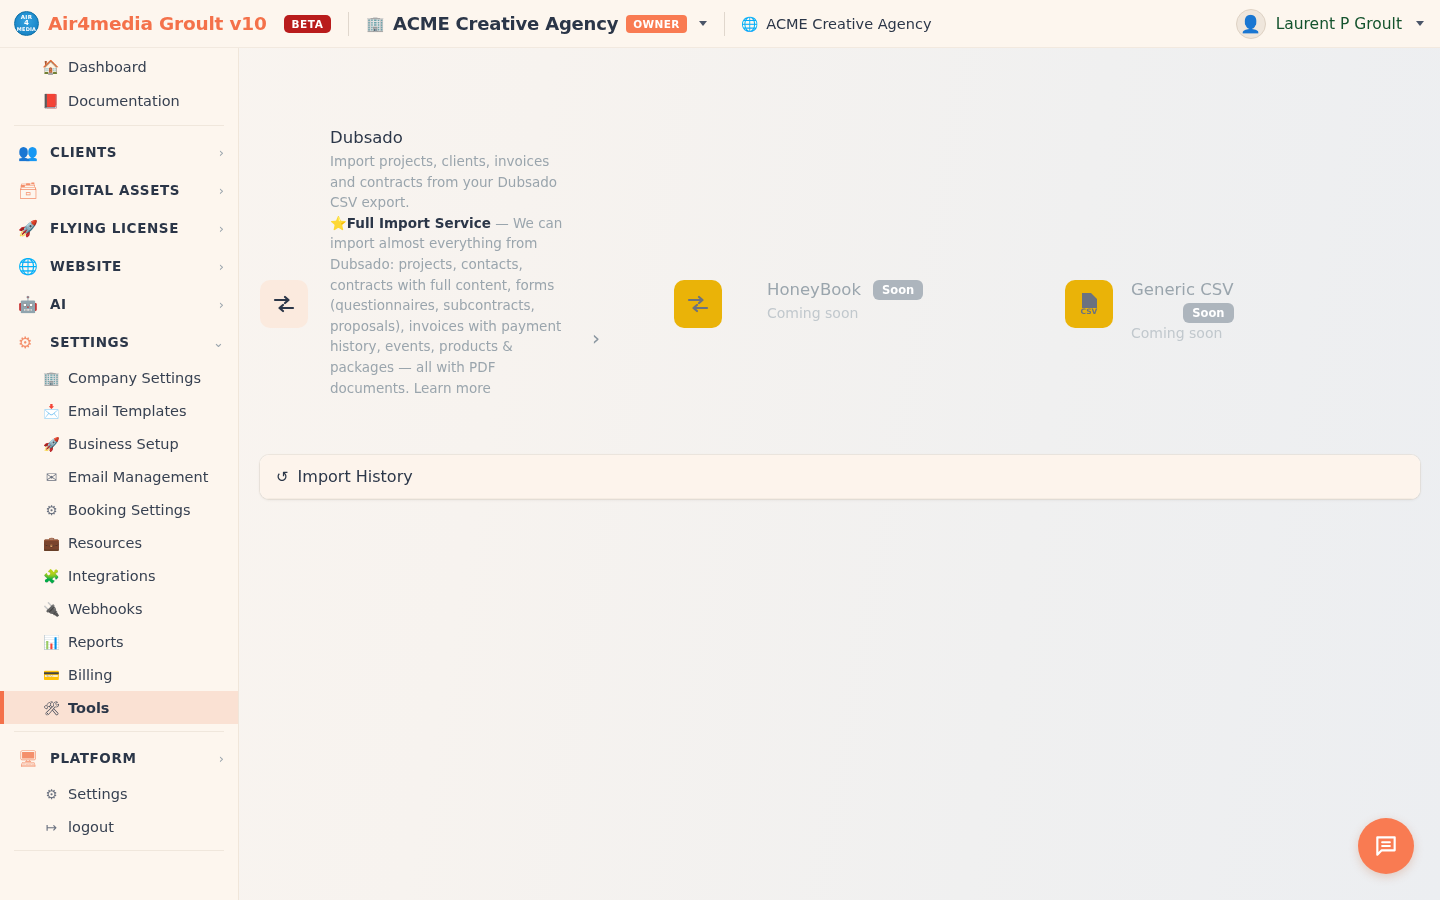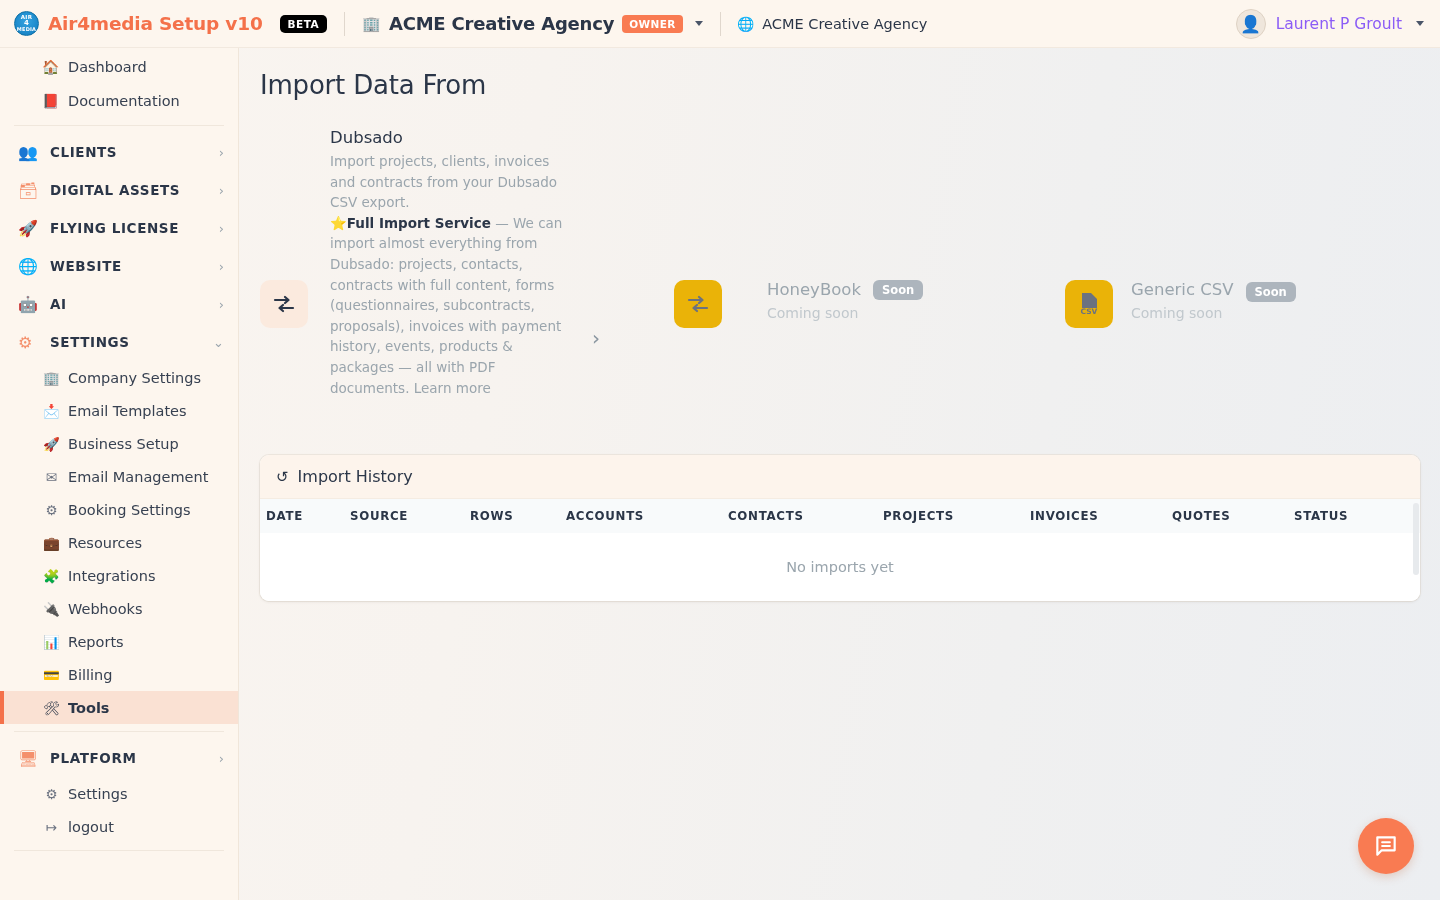--- a/index.html
+++ b/index.html
@@ -30,21 +30,21 @@
     color: #fff; line-height: 1; flex-shrink: 0;
     border: 1px solid #0d6fa5;
   }
   .logo-badge .l1 { font-size: 5.5px; font-weight: bold; letter-spacing: .3px; }
   .logo-badge .l2 { font-size: 7px; font-weight: bold; }
   .logo-badge .l3 { font-size: 5px; font-weight: bold; letter-spacing: .2px; }
   .brand-name {
     font-size: 18.5px; font-weight: bold; color: #f4714a; letter-spacing: -.2px;
   }
   .beta-badge {
-    background: #000000; color: #fff; font-size: 10.5px; font-weight: bold;
+    background: #b91c1c; color: #fff; font-size: 10.5px; font-weight: bold;
     padding: 3px 8px; border-radius: 5px; letter-spacing: .5px; margin-left: 8px;
   }
   .hdr-sep { width: 1px; height: 24px; background: #e0d7cd; margin: 0 17px; }
   .org { display: flex; align-items: center; gap: 8px; }
   .org-icon { font-size: 15px; color: #2b3648; }
   .org-name { font-size: 18px; font-weight: bold; color: #2b3648; letter-spacing: -.2px; }
   .owner-badge {
     background: #f97b52; color: #fff; font-size: 10.5px; font-weight: bold;
     padding: 3px 7px; border-radius: 4px; letter-spacing: .4px;
   }
@@ -54,21 +54,21 @@
   }
   .agency { display: flex; align-items: center; gap: 7px; font-size: 14.5px; color: #2b3648; }
   .globe-ic { color: #7fd4b4; font-size: 14px; }
   .user-area { margin-left: auto; display: flex; align-items: center; gap: 10px; }
   .avatar {
     width: 30px; height: 30px; border-radius: 50%;
     background: #efe6dc; border: 1px solid #ded2c4;
     display: flex; align-items: center; justify-content: center;
     font-size: 17px; color: #2b3648; overflow: hidden;
   }
-  .user-name { font-size: 15.5px; color: #8b5cf6; }
+  .user-name { font-size: 15.5px; color: #14532d; }
 
   
   .sidebar {
     position: absolute; top: 48px; left: 0; width: 239px; height: 852px;
     background: #fdf6ee;
     border-right: 1px solid #f0e6da;
     overflow: hidden;
     z-index: 30;
   }
   .nav-item {
@@ -178,21 +178,21 @@
 </head>
 <body>
 
 <div class="header">
   <div class="brand">
     <div class="logo-badge">
       <span class="l1">AIR</span>
       <span class="l2">4</span>
       <span class="l3">MEDIA</span>
     </div>
-    <span class="brand-name">Air4media Setup v10</span>
+    <span class="brand-name">Air4media Groult v10</span>
     <span class="beta-badge">BETA</span>
   </div>
 
   <div class="hdr-sep"></div>
 
   <div class="org">
     <span class="org-icon">🏢</span>
     <span class="org-name">ACME Creative Agency</span>
     <span class="owner-badge">OWNER</span>
     <span class="caret-dn"></span>
@@ -318,21 +318,20 @@
   <div class="sub-item">
     <span class="ic">↦</span>
     <span class="lbl">logout</span>
   </div>
 
   <div class="divider"></div>
 </nav>
 
 <main class="main">
 
-  <h1 class="page-title">Import Data From</h1>
 
   <section class="cards-row">
 
     <div class="card" style="left:21px; top:0;">
       <div class="card-icon" style="margin-top:152px;">
         <svg width="24" height="24" viewBox="0 0 24 24" fill="none" stroke="#2b3648" stroke-width="2.2" stroke-linecap="round" stroke-linejoin="round">
           <path d="M3 8h13"></path>
             <path d="M13 5l3.5 3L13 11"></path>
           <path d="M21 16H8"></path>
             <path d="M11 13l-3.5 3L11 19"></path>
@@ -368,55 +367,35 @@
     </div>
 
     <div class="card" style="left:826px; top:152px;">
       <div class="card-icon gray">
         <svg width="24" height="26" viewBox="0 0 24 26" fill="none" stroke="#6b7280" stroke-width="2" stroke-linejoin="round">
           <path d="M5 2h9l6 6v9H5z" fill="#6b7280" stroke="none"></path>
           <text x="12" y="23" font-size="7.5" font-family="DejaVu Sans" font-weight="bold" fill="#6b7280" text-anchor="middle" stroke="none">CSV</text>
         </svg>
       </div>
       <div class="card-body">
-        <div style="display:flex; align-items:center;">
+        <div style="display:flex; align-items:flex-end;flex-direction:column;">
           <div class="card-title muted">Generic CSV</div>
           <span class="soon-badge">Soon</span>
         </div>
         <div class="coming">Coming soon</div>
       </div>
     </div>
   </section>
 
   <section class="history-panel">
     <div class="history-head">
       <span class="hic">↺</span>
       <span class="htxt">Import History</span>
     </div>
 
-    <table>
-      <thead>
-        <tr>
-          <th style="width:90px;">DATE</th>
-          <th style="width:120px;">SOURCE</th>
-          <th style="width:96px;">ROWS</th>
-          <th style="width:162px;">ACCOUNTS</th>
-          <th style="width:155px;">CONTACTS</th>
-          <th style="width:147px;">PROJECTS</th>
-          <th style="width:142px;">INVOICES</th>
-          <th style="width:122px;">QUOTES</th>
-          <th>STATUS</th>
-        </tr>
-      </thead>
-      <tbody>
-        <tr>
-          <td class="empty" colspan="9">No imports yet</td>
-        </tr>
-      </tbody>
-    </table>
     <div class="panel-scroll"></div>
   </section>
 
   <button class="chat-fab">
     <svg width="26" height="26" viewBox="0 0 24 24" fill="none" stroke="#ffffff" stroke-width="2" stroke-linecap="round" stroke-linejoin="round">
       <path d="M4 4h16v12H8l-4 4z"></path>
       <path d="M8.5 8.5h7"></path>
         <path d="M8.5 12h7"></path>
     </svg>
   </button>

